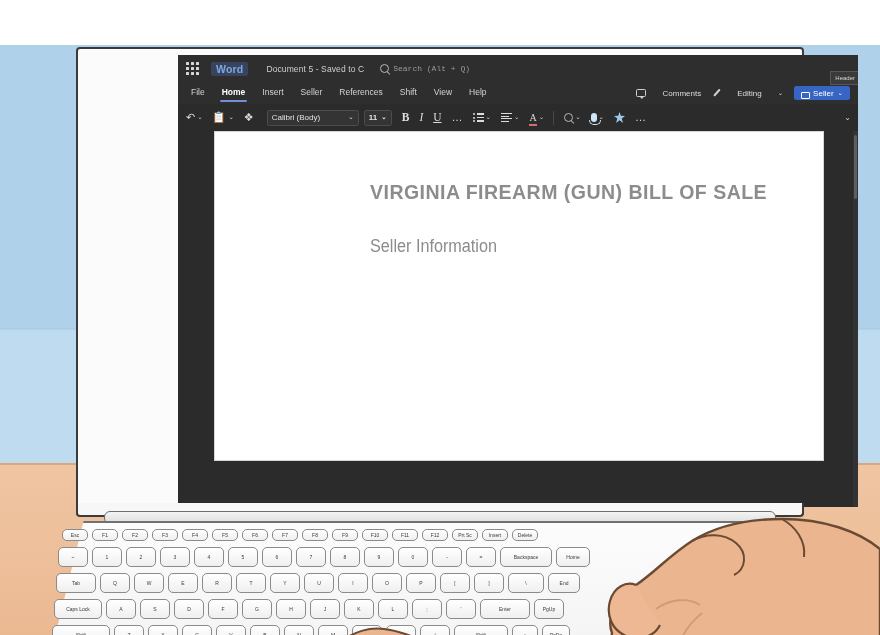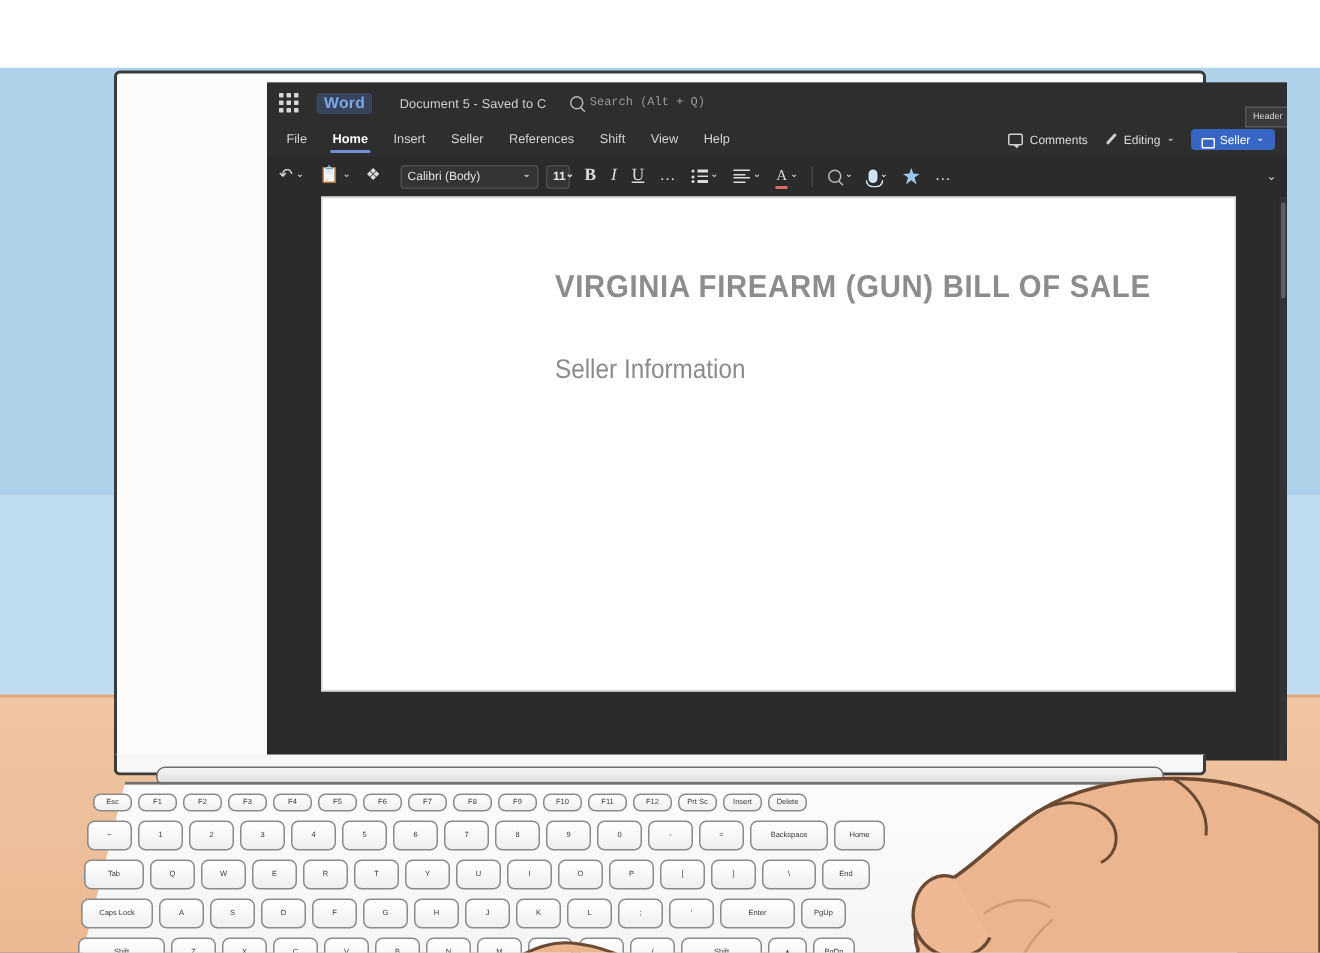--- a/index.html
+++ b/index.html
@@ -64,21 +64,21 @@
   
   .ribbon-tabs { position:absolute; left:0; top:27px; width:680px; height:22px;
                  background:#2e2e2e; display:flex; align-items:center; }
   .tab { color:#d4d4d4; font-size:8.5px; padding:0 0 2px 0; margin-left:17px;
          white-space:nowrap; position:relative; }
   .tab:first-child { margin-left:13px; }
   .tab.active { color:#ffffff; font-weight:bold; }
   .tab.active::after { content:""; position:absolute; left:-2px; right:-2px; bottom:-3px;
                        height:2px; background:#6f8fd6; border-radius:1px; }
   .tabs-right { margin-left:auto; display:flex; align-items:center; gap:11px; margin-right:8px; }
-  .mini-btn { display:flex; align-items:center; gap:4px; color:#dcdcdc; font-size:8px; white-space:nowrap;text-align:right; }
+  .mini-btn { display:flex; align-items:center; gap:16px; color:#dcdcdc; font-size:8px; white-space:nowrap;text-align:right; }
   .cmt-ic { width:10px; height:8px; border:1.2px solid #d0d0d0; border-radius:1.5px; flex:none; position:relative; }
   .cmt-ic::after { content:""; position:absolute; left:1.5px; bottom:-3px; border-left:3px solid transparent;
                    border-right:2px solid transparent; border-top:3px solid #d0d0d0; }
   .pen-ic { width:9px; height:9px; flex:none; position:relative; }
   .pen-ic::before { content:""; position:absolute; left:3.5px; top:-0.5px; width:1.6px; height:9px;
                     background:#d0d0d0; transform:rotate(42deg); border-radius:1px; }
   .share-btn { display:flex; align-items:center; gap:4px; background:#3665c4; color:#fff;
                font-size:8px; padding:2.5px 7px; border-radius:2.5px; white-space:nowrap; }
   .share-ic { width:8px; height:8px; flex:none; position:relative; }
   .share-ic::before { content:""; position:absolute; left:0; top:3px; width:7px; height:5px;
@@ -91,21 +91,21 @@
   .fi { display:flex; align-items:center; gap:2px; margin-left:10px; color:#dcdcdc; flex:none; }
   .fi:first-child { margin-left:8px; }
   .glyph { font-size:11px; color:#dcdcdc; line-height:1; }
   .glyph.b { font-weight:bold; font-family:"Liberation Serif",serif; font-size:11.5px; }
   .glyph.i { font-style:italic; font-family:"Liberation Serif",serif; font-size:11.5px; }
   .glyph.u { text-decoration:underline; font-family:"Liberation Serif",serif; font-size:11.5px; }
   .combo { display:flex; align-items:center; justify-content:space-between;
            border:1px solid #4d4d4d; border-radius:2.5px; height:16px;
            background:#343434; color:#e3e3e3; font-size:8px; padding:0 4px; }
   .combo.font { width:92px; margin-left:13px; }
-  .combo.size { width:16px; margin-left:5px;font-weight:bold; }
+  .combo.size { width:28px; margin-left:5px;font-weight:bold; }
   .bul-ic { width:11px; height:9px; display:flex; flex-direction:column; justify-content:space-between; }
   .bul-ic span { display:flex; align-items:center; gap:2px; }
   .bul-ic i { width:2px; height:2px; background:#dcdcdc; border-radius:50%; display:block; }
   .bul-ic em { flex:1; height:1.2px; background:#dcdcdc; display:block; }
   .al-ic { width:11px; height:9px; display:flex; flex-direction:column; justify-content:space-between; }
   .al-ic b { display:block; height:1.4px; background:#dcdcdc; }
   .al-ic b:nth-child(2){ width:72%; }
   .al-ic b:nth-child(4){ width:72%; }
   .colA { position:relative; font-family:"Liberation Serif",serif; font-size:10px; color:#dcdcdc; }
   .colA::after { content:""; position:absolute; left:0; right:0; bottom:-2.5px; height:2px; background:#d96a6a; }

